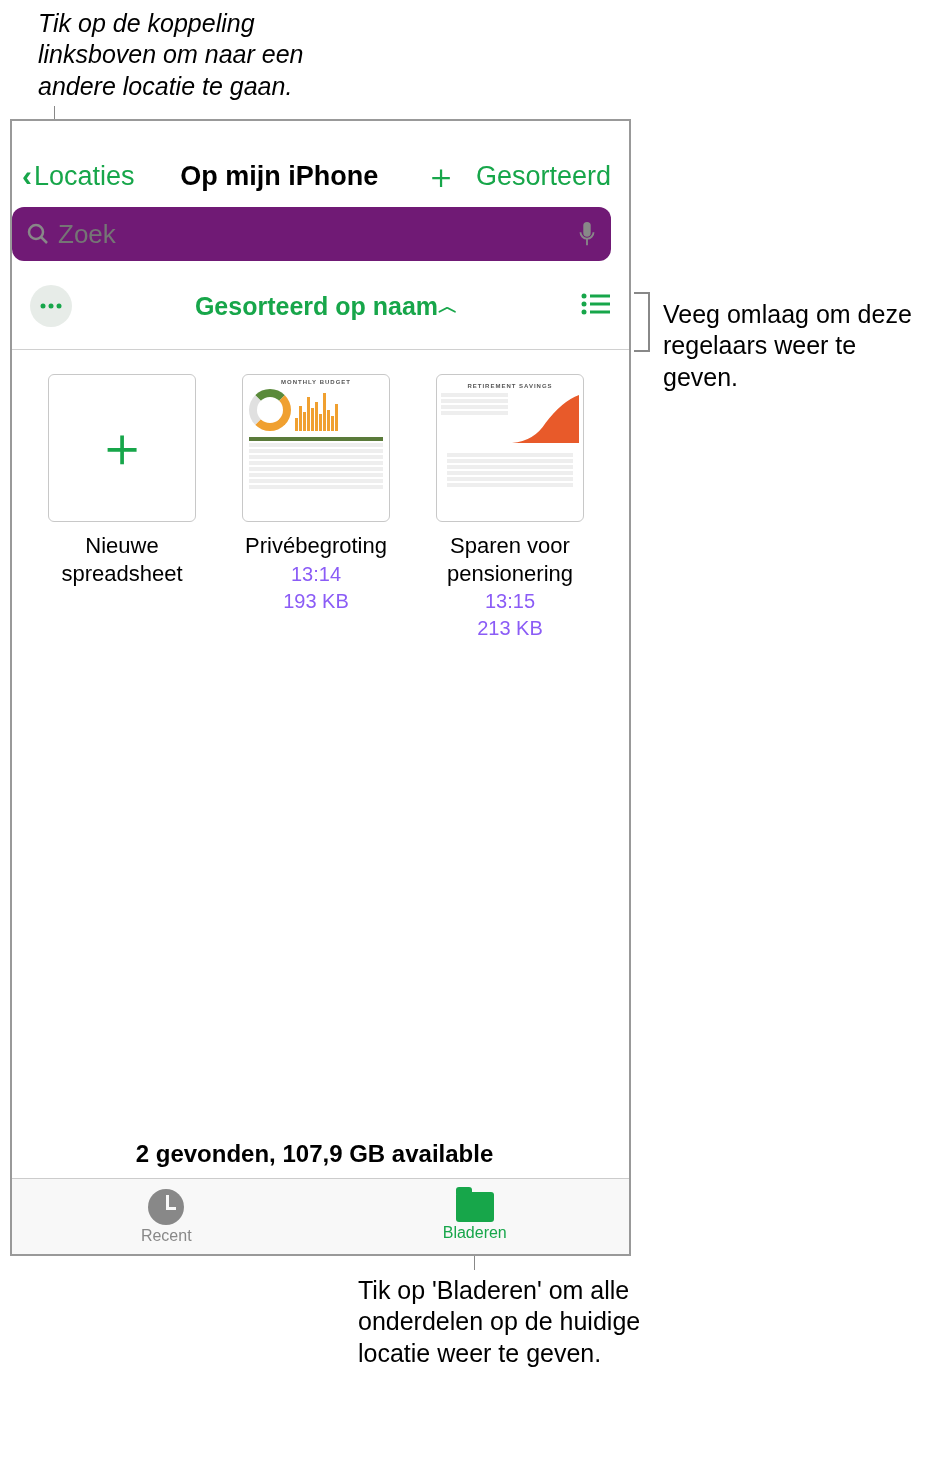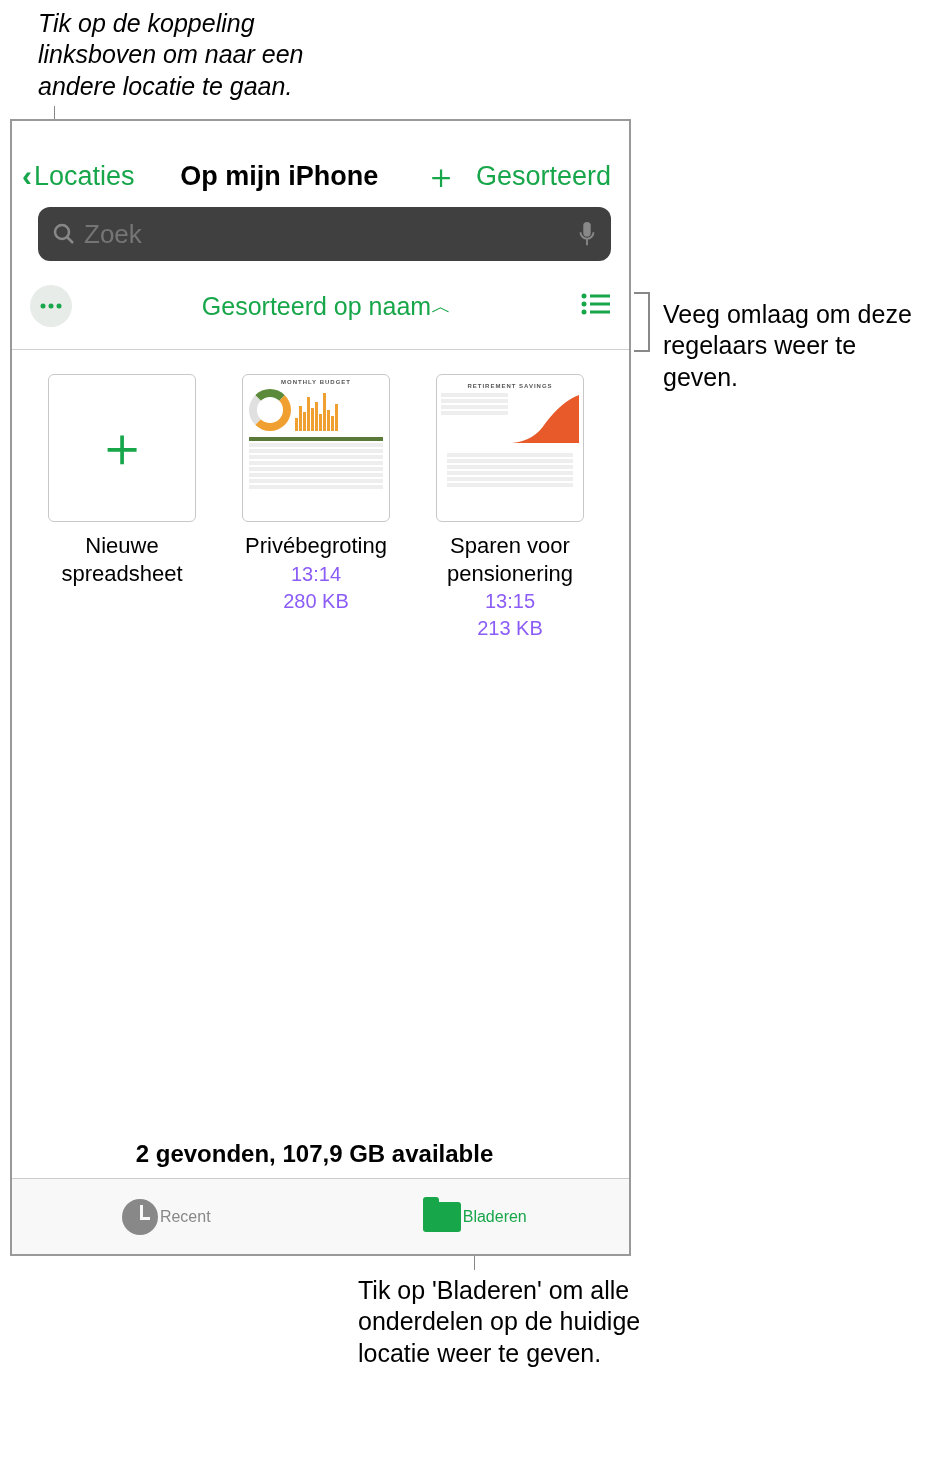--- a/index.html
+++ b/index.html
@@ -78,22 +78,22 @@
       color: #17a64a;
       font-size: 34px;
       font-weight: 300;
       line-height: 1;
     }
     .select-text {
       color: #17a64a;
       font-size: 27px;
     }
     .search-bar {
-      margin: 0 18px 14px 26px;
-      background: #404040;
+      margin: 0 18px 14px 0;
+      background: #701a75;
       border-radius: 12px;
       height: 54px;
       display: flex;
       align-items: center;
       padding: 0 14px;
       gap: 8px;
     }
     .search-icon-svg {
       width: 24px;
       height: 24px;
@@ -129,21 +129,21 @@
       align-items: center;
       justify-content: center;
       color: #17a64a;
       font-size: 24px;
       font-weight: 700;
       letter-spacing: 2px;
     }
     .sort-label {
       color: #17a64a;
       font-size: 25px;
-      font-weight: 400;
+      font-weight: 700;
       display: flex;
       align-items: center;
     }
     .sort-chevron {
       font-size: 20px;
     }
     .view-toggle {
       color: #17a64a;
     }
     .divider {
@@ -252,21 +252,21 @@
       left: 0;
       right: 0;
       height: 76px;
       border-top: 1px solid #ccc;
       background: #f8f8f8;
       display: flex;
     }
     .tab {
       flex: 1;
       display: flex;
-      flex-direction: row;
+      flex-direction: column;
       align-items: center;
       justify-content: center;
       gap: 2px;
       font-size: 16px;
     }
     .tab-recent { color: #888; }
     .tab-browse { color: #17a64a; }
     .clock-icon {
       width: 36px;
       height: 36px;
@@ -414,21 +414,21 @@
             <div class="trow"></div>
               <div class="trow"></div>
               <div class="trow"></div>
             <div class="trow"></div>
               <div class="trow"></div>
           </div>
         </div>
       </div>
       <div class="file-label">Privébegroting</div>
       <div class="file-meta">13:14</div>
-      <div class="file-meta">280 KB</div>
+      <div class="file-meta">193 KB</div>
     </div>
 
     <div class="file-item">
       <div class="thumb thumb-doc">
         <div style="width:100%; height:100%; display:flex; flex-direction:column; padding:4px;">
           <div class="doc-title" style="text-align:center; font-weight:600;">RETIREMENT SAVINGS</div>
           <div style="display:flex; gap:4px; margin:2px 0;">
             <div style="flex:1;">
               <div style="height:4px; background:#eee; margin-bottom:2px;"></div>
               <div style="height:4px; background:#eee; margin-bottom:2px;"></div>

